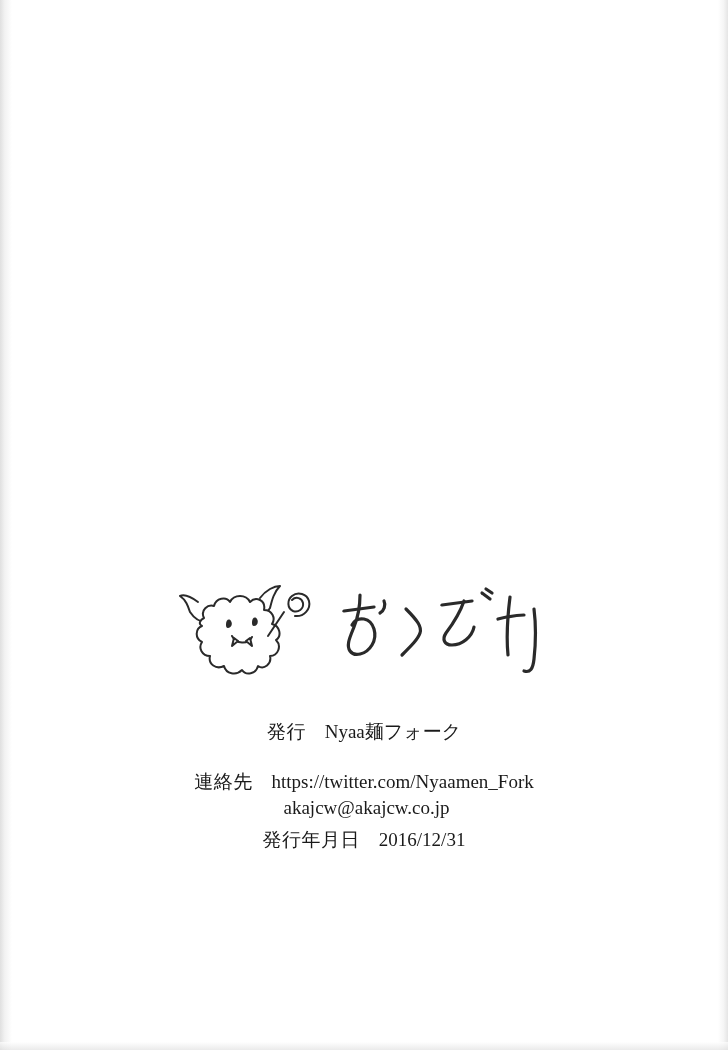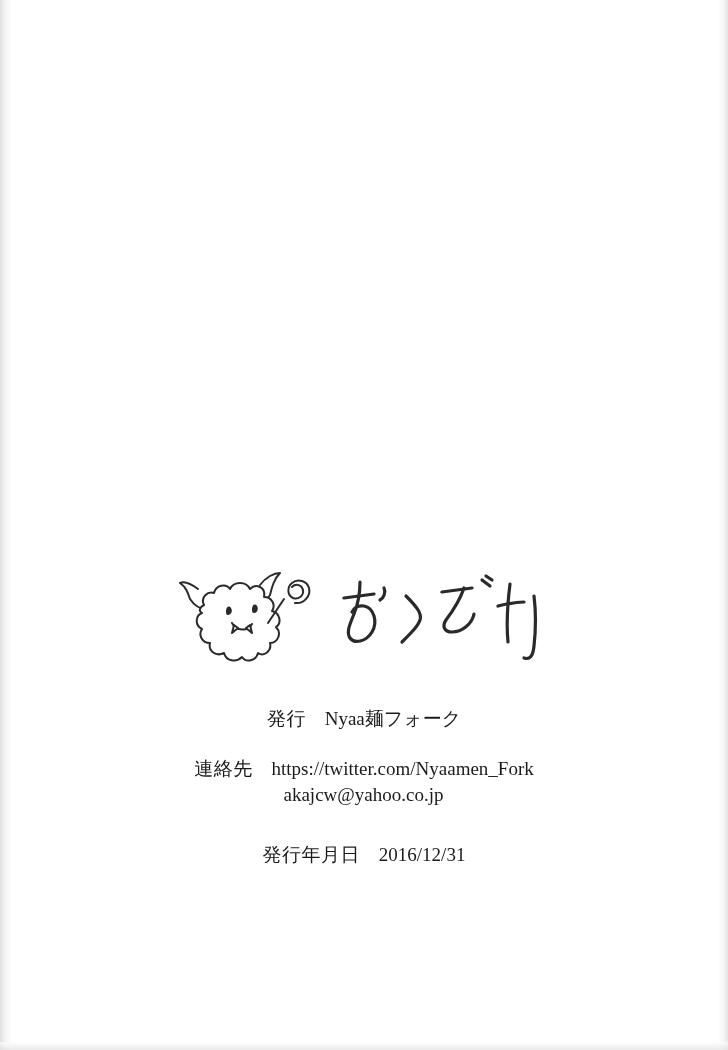--- a/index.html
+++ b/index.html
@@ -34,21 +34,21 @@
     position: absolute;
     left: 0; bottom: 0;
     width: 728px; height: 8px;
     background: linear-gradient(to top, #e2e2e2 0%, #ffffff 100%);
     opacity: 0.7;
   }
 
   .colophon {
     position: absolute;
     left: 0;
-    top: 547px;
+    top: 560px;
     width: 728px;
   }
 
   
   .heading-row {
     display: flex;
     align-items: center;
     justify-content: center;
     height: 140px;
     gap: 10px;
@@ -84,21 +84,21 @@
   }
   .info-line .lbl {
     display: inline-block;
     letter-spacing: 0.5px;
   }
   .info-line .val {
     display: inline-block;
     margin-left: 14px;
   }
   .info-line.contact {
-    margin-bottom: 40px;
+    margin-bottom: 12px;
   }
   .contact-stack {
     display: inline-block;
     vertical-align: top;
     text-align: left;
   }
   .contact-stack .sub {
     display: block;
     margin-top: 6px;
     padding-left: 26px;
@@ -188,21 +188,21 @@
     <div class="info-line">
       <span class="lbl">発行</span>
       <span class="val">Nyaa麺フォーク</span>
     </div>
 
 
     <div class="info-line contact">
       <span class="lbl">連絡先</span>
       <span class="contact-stack">
         <span class="val">https://twitter.com/Nyaamen_Fork</span>
-        <span class="sub">akajcw@yahoo.co.jp</span>
+        <span class="sub">akajcw@akajcw.co.jp</span>
       </span>
     </div>
 
     <div class="info-line date">
       <span class="lbl">発行年月日</span>
       <span class="val">2016/12/31</span>
     </div>
 
   </div>
 </div>

